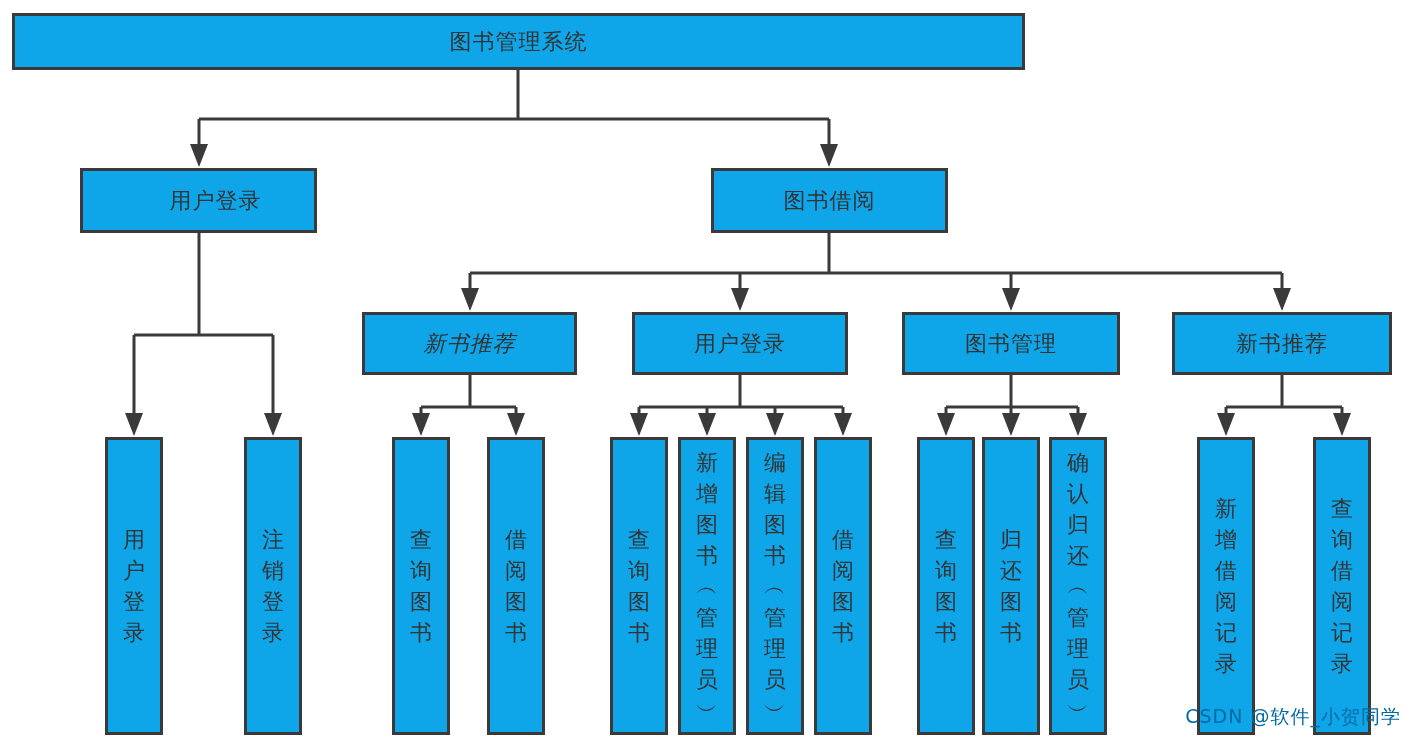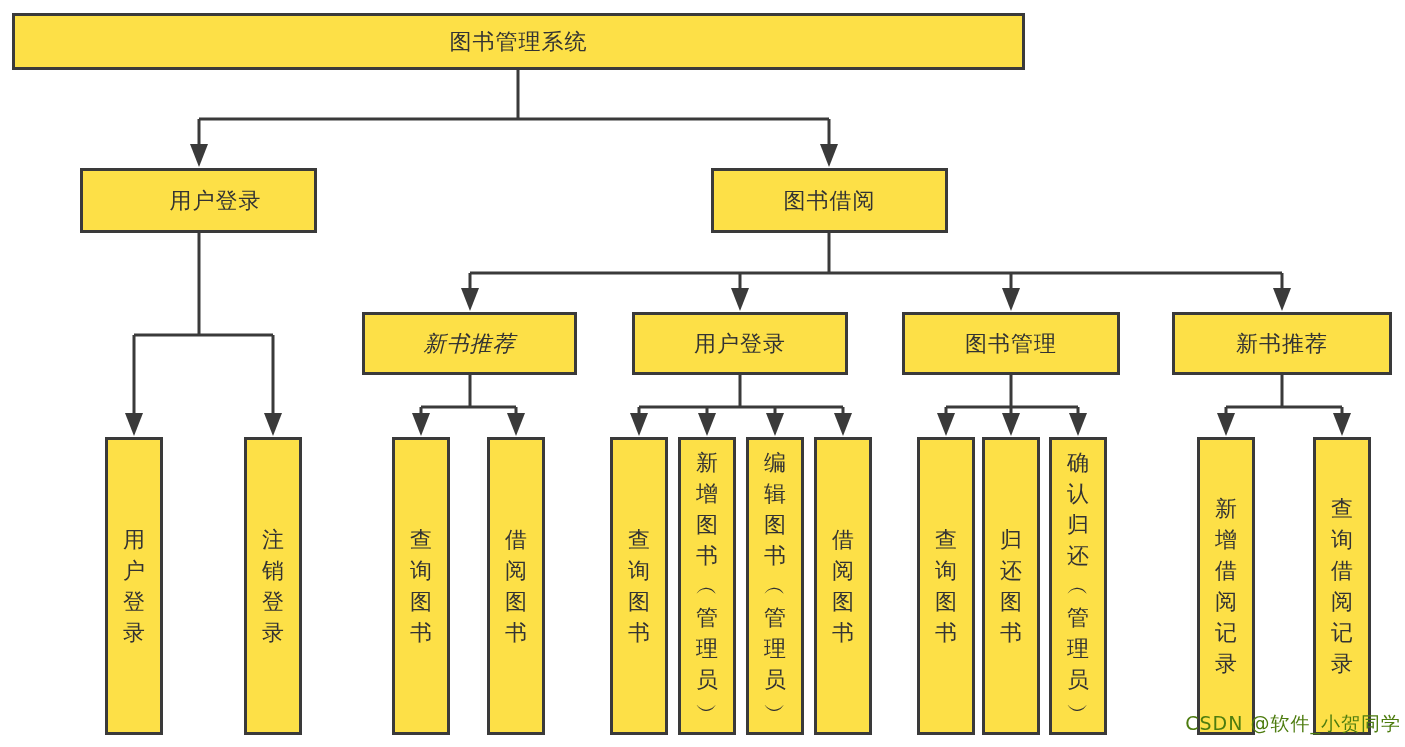--- a/index.html
+++ b/index.html
@@ -11,21 +11,21 @@
     font-family: "DejaVu Sans", "Liberation Sans", sans-serif;
     overflow: hidden;
   }
   svg.connectors {
     position: absolute;
     left: 0; top: 0;
     width: 1405px; height: 747px;
   }
   .node {
     position: absolute;
-    background: #fde047;
+    background: #0ea5e9;
     border: 3px solid #3a3a3a;
     box-sizing: border-box;
     display: flex;
     align-items: center;
     justify-content: center;
     color: #333333;
     font-size: 22px;
     letter-spacing: 1px;
   }
   .hbox-root   { left: 12px; top: 13px; width: 1013px; height: 57px; }
@@ -40,23 +40,23 @@
   .vbox .vchar {
     height: 31px;
     line-height: 31px;
     text-align: center;
     font-size: 22px;
     letter-spacing: 0;
   }
   .watermark {
     position: absolute;
     right: 4px;
-    bottom: 10px;
+    bottom: 17px;
     font-size: 19px;
-    color: #4d7c0f;
+    color: #0369a1;
     letter-spacing: 1px;
     white-space: nowrap;
     text-align: right;
   }
 </style>
 </head>
 <body>
 
 <div class="canvas">
 

